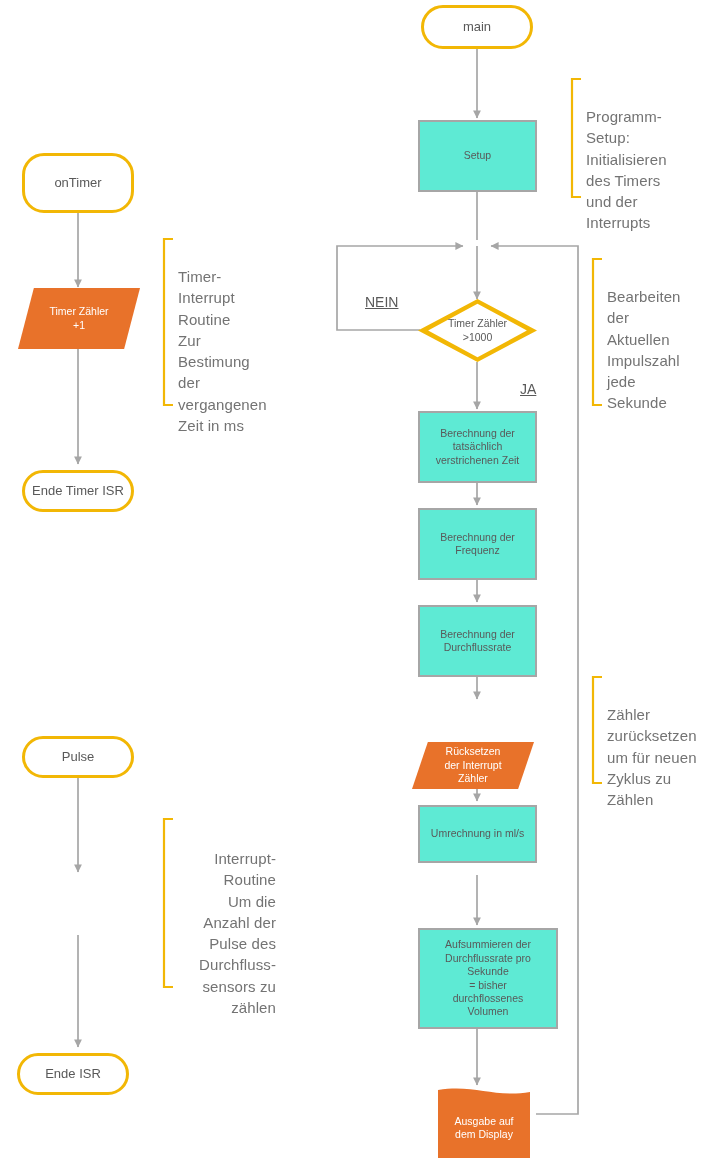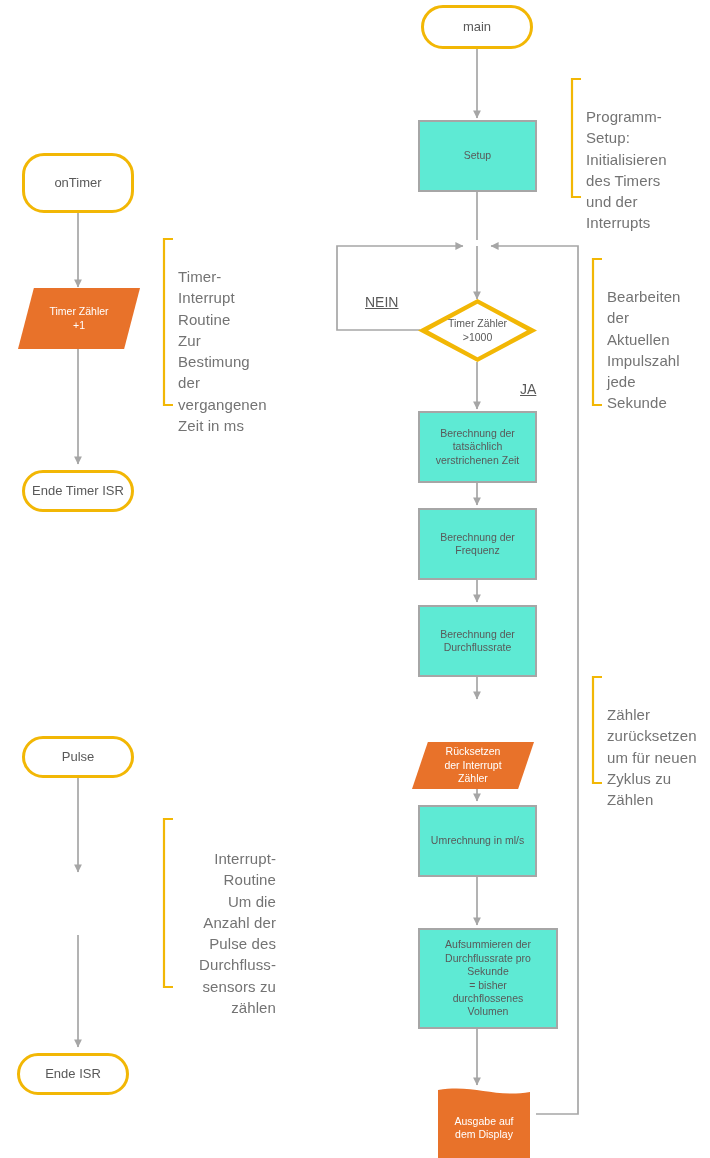--- a/index.html
+++ b/index.html
@@ -174,21 +174,21 @@
     <span class="lbl">Berechnung der
 Durchflussrate</span>
   </div>
 
   <div class="node para" style="left:412px;top:702px;width:122px;height:47px;margin-top:40px;">
     <span class="lbl">Rücksetzen
 der Interrupt
 Zähler</span>
   </div>
 
-  <div class="node proc" style="left:418px;top:805px;width:119px;height:72px;">
+  <div class="node proc" style="left:418px;top:805px;width:119px;height:58px;">
     <span class="lbl">Umrechnung in ml/s</span>
   </div>
 
   <div class="node proc" style="left:418px;top:928px;width:140px;height:101px;">
     <span class="lbl">Aufsummieren der
 Durchflussrate pro
 Sekunde
 = bisher
 durchflossenes
 Volumen</span>

